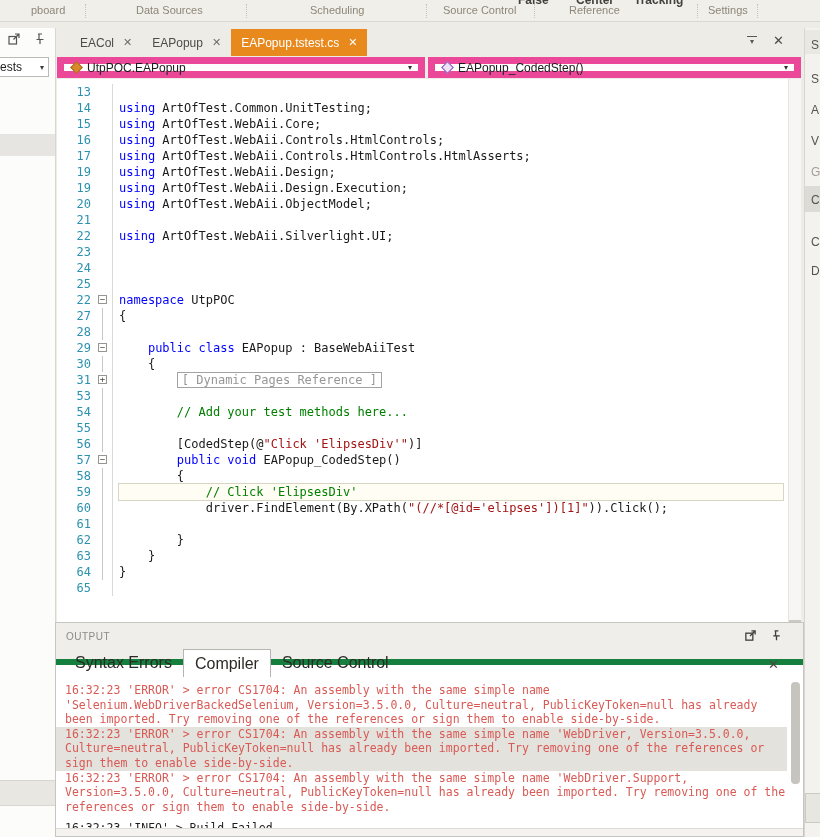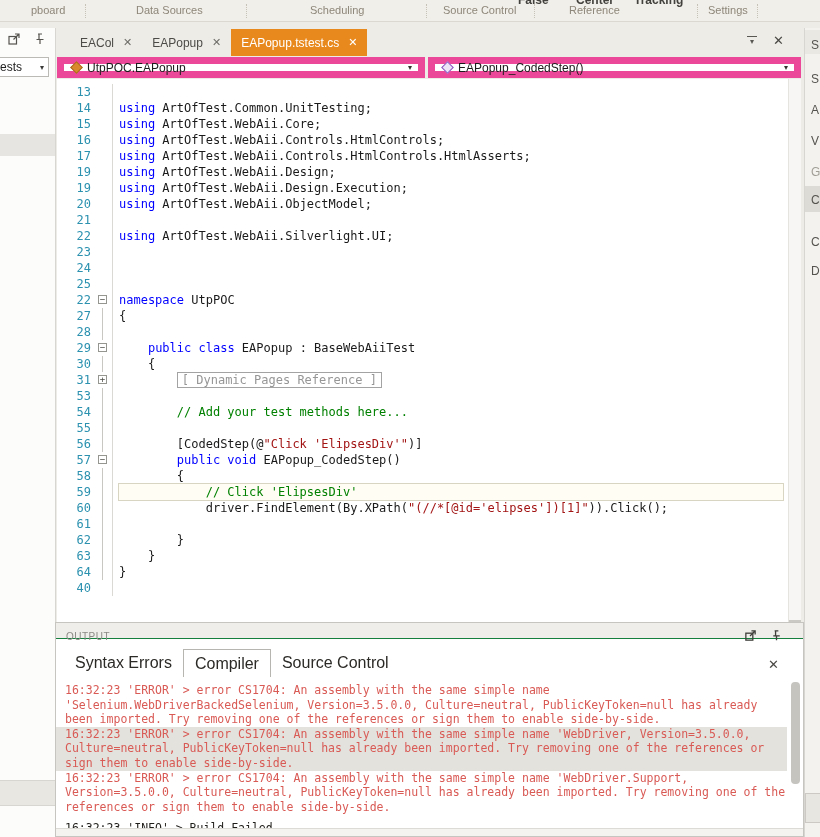--- a/index.html
+++ b/index.html
@@ -72,22 +72,22 @@
                 background:#f3f2ee; border-left:1px solid #d8d6d0; }
   .rr-item { position:absolute; left:6px; font-size:12px; color:#55534e; }
   .rr-band { position:absolute; left:0; width:16px; }
   .rr-band.hdr { background:#e9e8e3; } .rr-band.sel { background:#dcdbd6; }
   .rr-bottom { position:absolute; left:0; top:765px; width:16px; height:30px;
                background:#e7e6e1; border:1px solid #ccc9c4; border-right:none; }
 
   
   .output { position:absolute; left:55px; top:622px; width:749px; height:215px;
             background:#fff; border:1px solid #c7c5c0; }
-  .out-header { position:absolute; left:0; top:0; width:100%; height:16px; background:#efeeea;
-                border-bottom:1px solid #15803d; }
+  .out-header { position:absolute; left:0; top:0; width:100%; height:42px; background:#efeeea;
+                border-bottom:6px solid #15803d; }
   .out-title { position:absolute; left:10px; top:8px; font-size:10px; letter-spacing:.5px; color:#8b8a85; }
   .oh-icon { position:absolute; top:6px; width:13px; height:13px; color:#3f3e3a; }
   .out-tabs { position:absolute; left:8px; top:26px; height:28px; display:flex; align-items:stretch; }
   .otab { display:flex; align-items:center; padding:0 11px; font-size:16px; color:#2b2a27; }
   .otab.active { background:#fff; border:1px solid #b7b5b0; border-bottom:none; }
   .out-close { position:absolute; right:24px; top:34px; font-size:13px; color:#4a4844; }
   .out-body { position:absolute; left:0; right:14px; top:54px; bottom:8px; overflow:hidden;
               padding:6px 2px 0 9px; font-family:"DejaVu Sans Mono", monospace;
               font-size:11.5px; line-height:14.6px; }
   .entry { white-space:pre-wrap; word-break:break-word; }
@@ -201,21 +201,21 @@
         <div class="row"><span class="ln">55</span><span class="foldcol"><span class="fline"></span></span><span class="gutsep"></span><span class="code"></span></div>
         <div class="row"><span class="ln">56</span><span class="foldcol"><span class="fline"></span></span><span class="gutsep"></span><span class="code"><span class="pl">        [CodedStep(@</span><span class="str">"Click 'ElipsesDiv'"</span><span class="pl">)]</span></span></div>
         <div class="row"><span class="ln">57</span><span class="foldcol"><span class="fbox">−</span></span><span class="gutsep"></span><span class="code"><span class="pl">        </span><span class="kw">public void</span><span class="pl"> EAPopup_CodedStep()</span></span></div>
         <div class="row"><span class="ln">58</span><span class="foldcol"><span class="fline"></span></span><span class="gutsep"></span><span class="code"><span class="pl">        {</span></span></div>
         <div class="row"><span class="ln">59</span><span class="foldcol"><span class="fline"></span></span><span class="gutsep"></span><span class="code hl"><span class="com">            // Click 'ElipsesDiv'</span></span></div>
         <div class="row"><span class="ln">60</span><span class="foldcol"><span class="fline"></span></span><span class="gutsep"></span><span class="code"><span class="pl">            driver.FindElement(By.XPath(</span><span class="str">"(//*[@id='elipses'])[1]"</span><span class="pl">)).Click();</span></span></div>
         <div class="row"><span class="ln">61</span><span class="foldcol"><span class="fline"></span></span><span class="gutsep"></span><span class="code"></span></div>
         <div class="row"><span class="ln">62</span><span class="foldcol"><span class="fline"></span></span><span class="gutsep"></span><span class="code"><span class="pl">        }</span></span></div>
         <div class="row"><span class="ln">63</span><span class="foldcol"><span class="fline"></span></span><span class="gutsep"></span><span class="code"><span class="pl">    }</span></span></div>
         <div class="row"><span class="ln">64</span><span class="foldcol"><span class="fline"></span></span><span class="gutsep"></span><span class="code"><span class="pl">}</span></span></div>
-        <div class="row"><span class="ln">40</span><span class="foldcol"></span><span class="gutsep"></span><span class="code"></span></div>
+        <div class="row"><span class="ln">65</span><span class="foldcol"></span><span class="gutsep"></span><span class="code"></span></div>
       </div>
     <div class="ed-scroll">
       <div class="ed-thumb"></div>
     </div>
   </div>
 </div>
 
 <div class="right-rail" id="rightRail">
   <div class="rr-bottom"></div>
 <div class="rr-band hdr" style="top: 2px; height: 24px;"></div>

